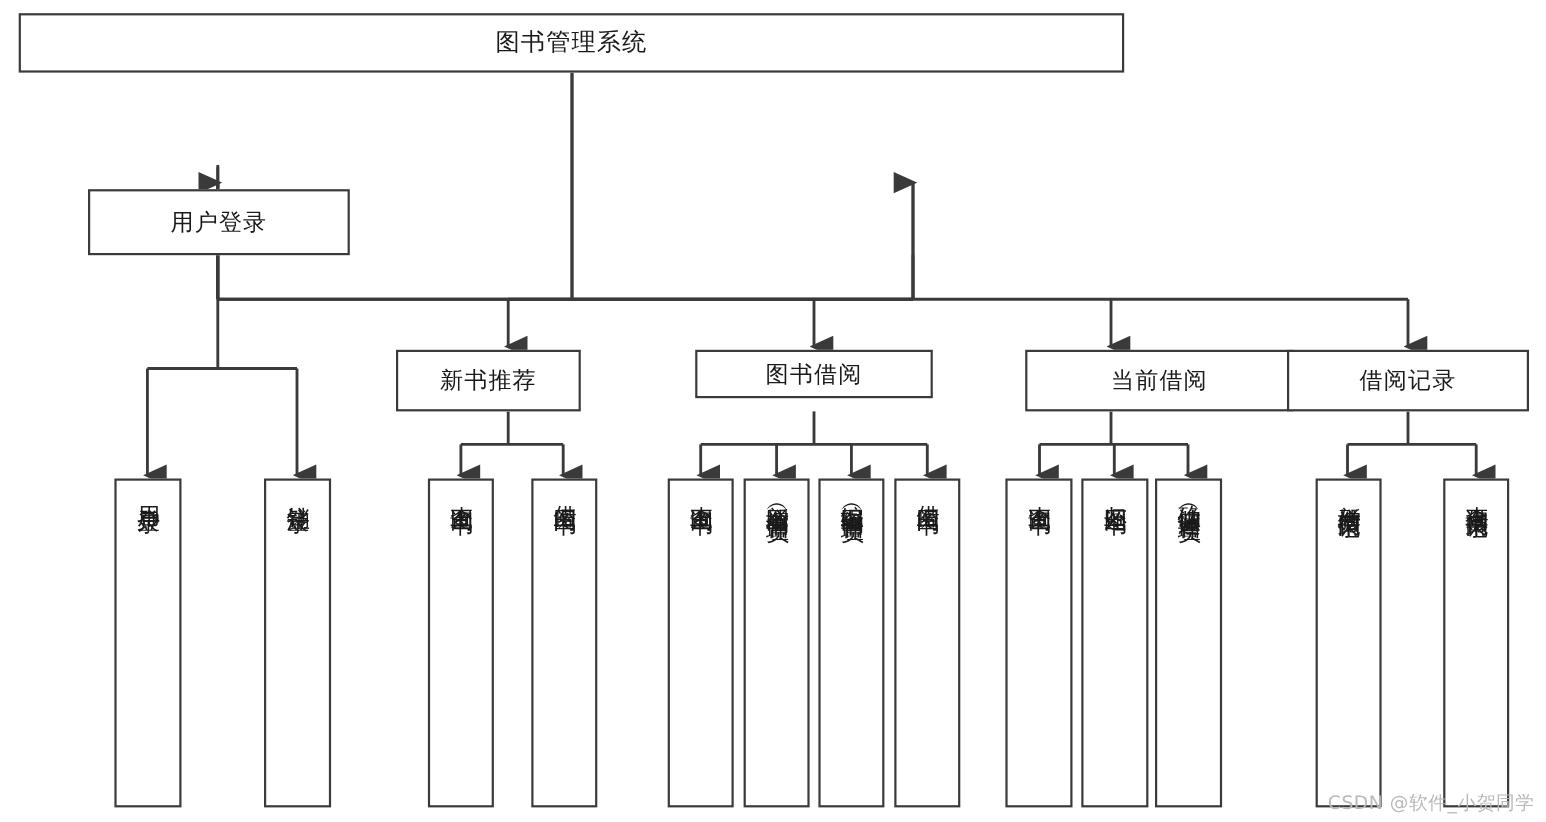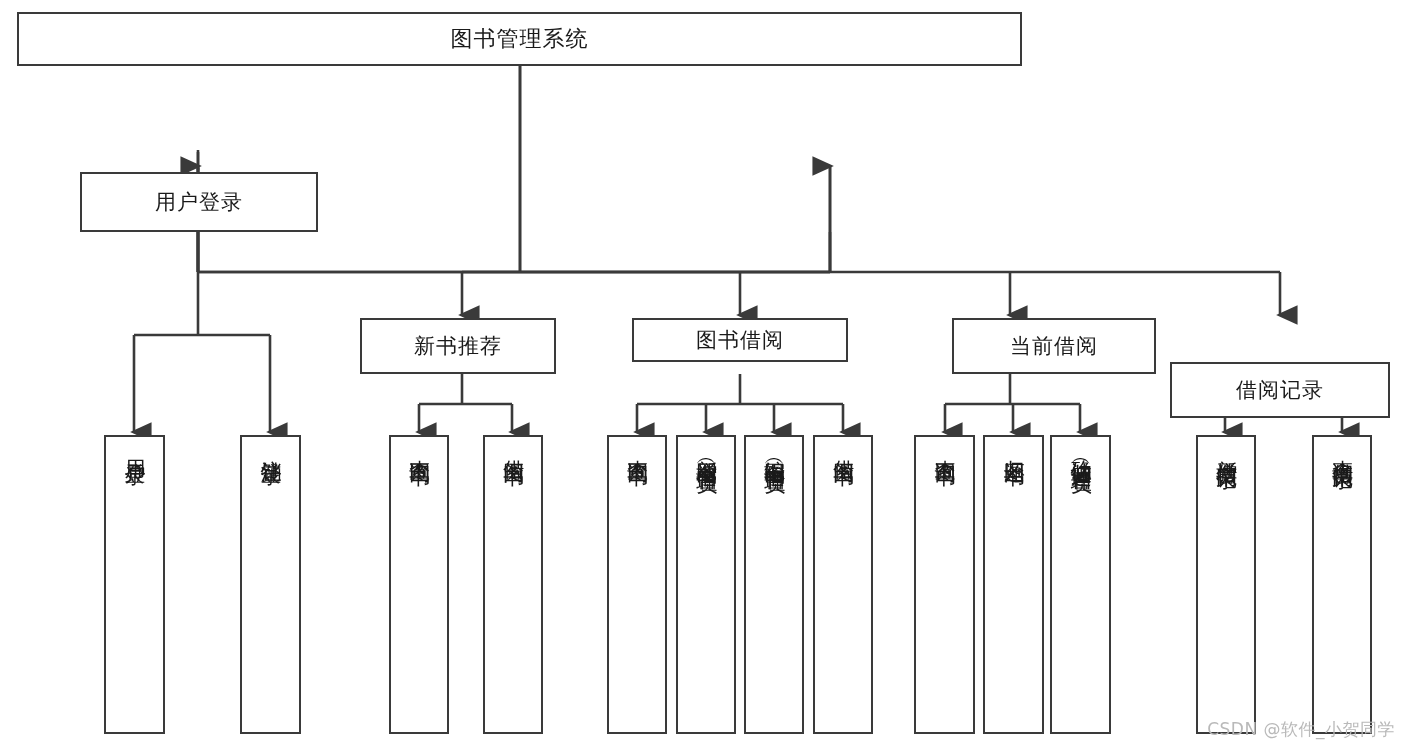--- a/index.html
+++ b/index.html
@@ -160,33 +160,33 @@
 
   <div class="node h root" style="left:17px; top:12px; width:1005px; height:54px;">
     <span class="label">图书管理系统</span>
   </div>
 
   <div class="node h" style="left:80px; top:172px; width:238px; height:60px;">
     <span class="label">用户登录</span>
   </div>
 
 
-  <div class="node h" style="left:360px; top:318px; width:196px; height:56px;">
+  <div class="node h" style="left:360px; top:318px; width:168px; height:56px;">
     <span class="label">新书推荐</span>
   </div>
 
   <div class="node h" style="left:632px; top:318px; width:216px; height:44px;">
     <span class="label">图书借阅</span>
   </div>
 
-  <div class="node h" style="left:952px; top:318px; width:204px; height:56px;">
+  <div class="node h" style="left:932px; top:318px; width:244px; height:56px;">
     <span class="label">当前借阅</span>
   </div>
 
-  <div class="node h" style="left:1170px; top:318px; width:220px; height:56px;margin-top:44px;">
+  <div class="node h" style="left:1170px; top:318px; width:220px; height:56px;">
     <span class="label">借阅记录</span>
   </div>
 
   <div class="node v" style="left:104px; top:435px; width:61px; height:299px;">
     <span class="label">用户登录</span>
   </div>
   <div class="node v" style="left:240px; top:435px; width:61px; height:299px;">
     <span class="label">注销登录</span>
   </div>
 

